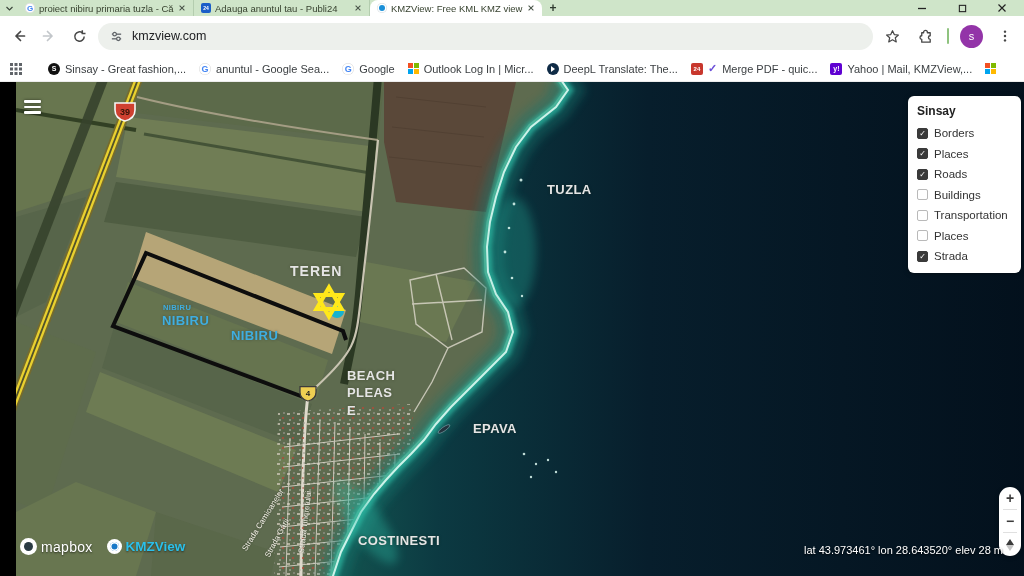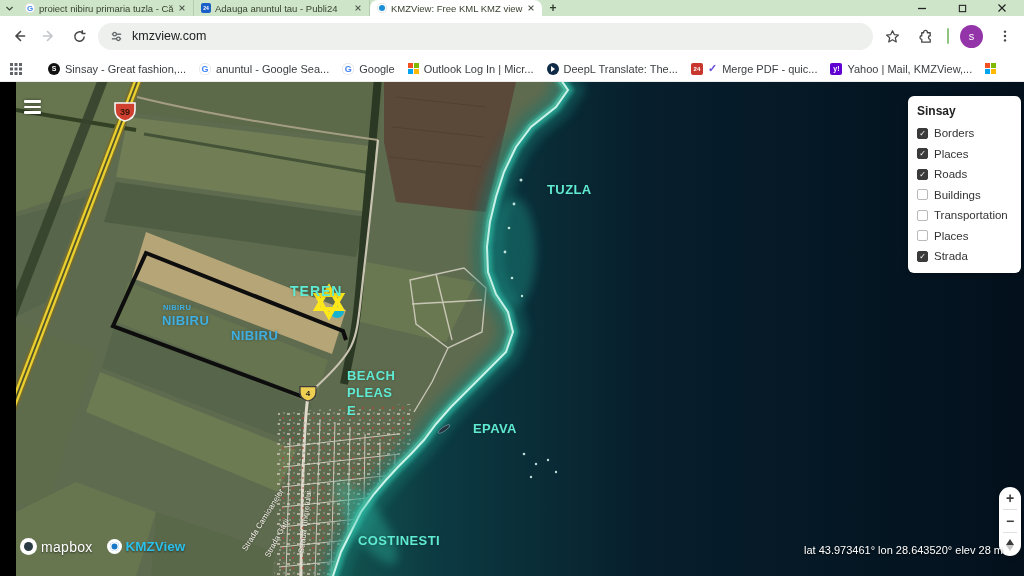--- a/index.html
+++ b/index.html
@@ -62,21 +62,21 @@
   .bm-spacer{flex:1;}
 
   
   .content{position:relative;height:494px;background:#000;}
   .map{position:absolute;left:0;top:0;width:1013px;height:494px;overflow:hidden;background:#57654a;margin-left:16px;}
   .map-svg{position:absolute;left:0;top:0;}
 
   .hamburger{position:absolute;left:8px;top:18px;display:flex;flex-direction:column;gap:3px;}
   .hamburger span{width:17px;height:2.5px;background:#fff;border-radius:1px;box-shadow:0 0 3px rgba(0,0,0,.55);}
 
-  .mlabel{position:absolute;color:#5eead4;font-weight:600;font-size:13px;letter-spacing:.4px;
+  .mlabel{position:absolute;color:#e5e5e5;font-weight:600;font-size:13px;letter-spacing:.4px;
     white-space:nowrap;text-shadow:0 0 3px rgba(35,35,0,.35);}
   .mlabel.cyan{color:#3FAEE0;text-shadow:0 0 3px rgba(0,20,40,.35);}
   .street-label{position:absolute;color:#f3f0e6;font-size:8px;font-weight:400;white-space:nowrap;
     text-shadow:0 0 2px rgba(0,0,0,.45);}
 
   .layers-panel{position:absolute;top:14px;right:8px;width:95px;background:#fff;border-radius:6px;
     box-shadow:0 1px 5px rgba(0,0,0,.35);padding:8px 9px 6px;font-size:11.5px;color:#333;}
   .layers-title{font-weight:bold;font-size:12px;color:#222;margin-bottom:5px;}
   .layer-row{display:flex;align-items:center;height:20.5px;gap:6px;}
   .layer-checkbox{width:11px;height:11px;border-radius:2px;border:1px solid #b9b9b9;background:#fff;
@@ -402,21 +402,21 @@
         </g>
       </svg>
 
       <div class="hamburger">
         <span></span>
           <span></span>
           <span></span>
       </div>
 
       <div class="mlabel" style="left:531px;top:100px;">TUZLA</div>
-      <div class="mlabel" style="left:274px;top:201px;font-size:14px;letter-spacing:1px;">TEREN</div>
+      <div class="mlabel" style="left:274px;top:181px;font-size:14px;letter-spacing:1px;">TEREN</div>
       <div class="mlabel cyan" style="left:147px;top:221px;font-size:7.5px;">NIBIRU</div>
       <div class="mlabel cyan" style="left:146px;top:231px;font-size:13px;">NIBIRU</div>
       <div class="mlabel cyan" style="left:215px;top:246px;font-size:13px;">NIBIRU</div>
       <div class="mlabel" style="left:331px;top:285px;line-height:17.3px;">
         <div>BEACH</div>
         <div>PLEAS</div>
         <div>E</div>
       </div>
       <div class="mlabel" style="left:457px;top:339px;">EPAVA</div>
       <div class="mlabel" style="left:342px;top:451px;">COSTINESTI</div>

